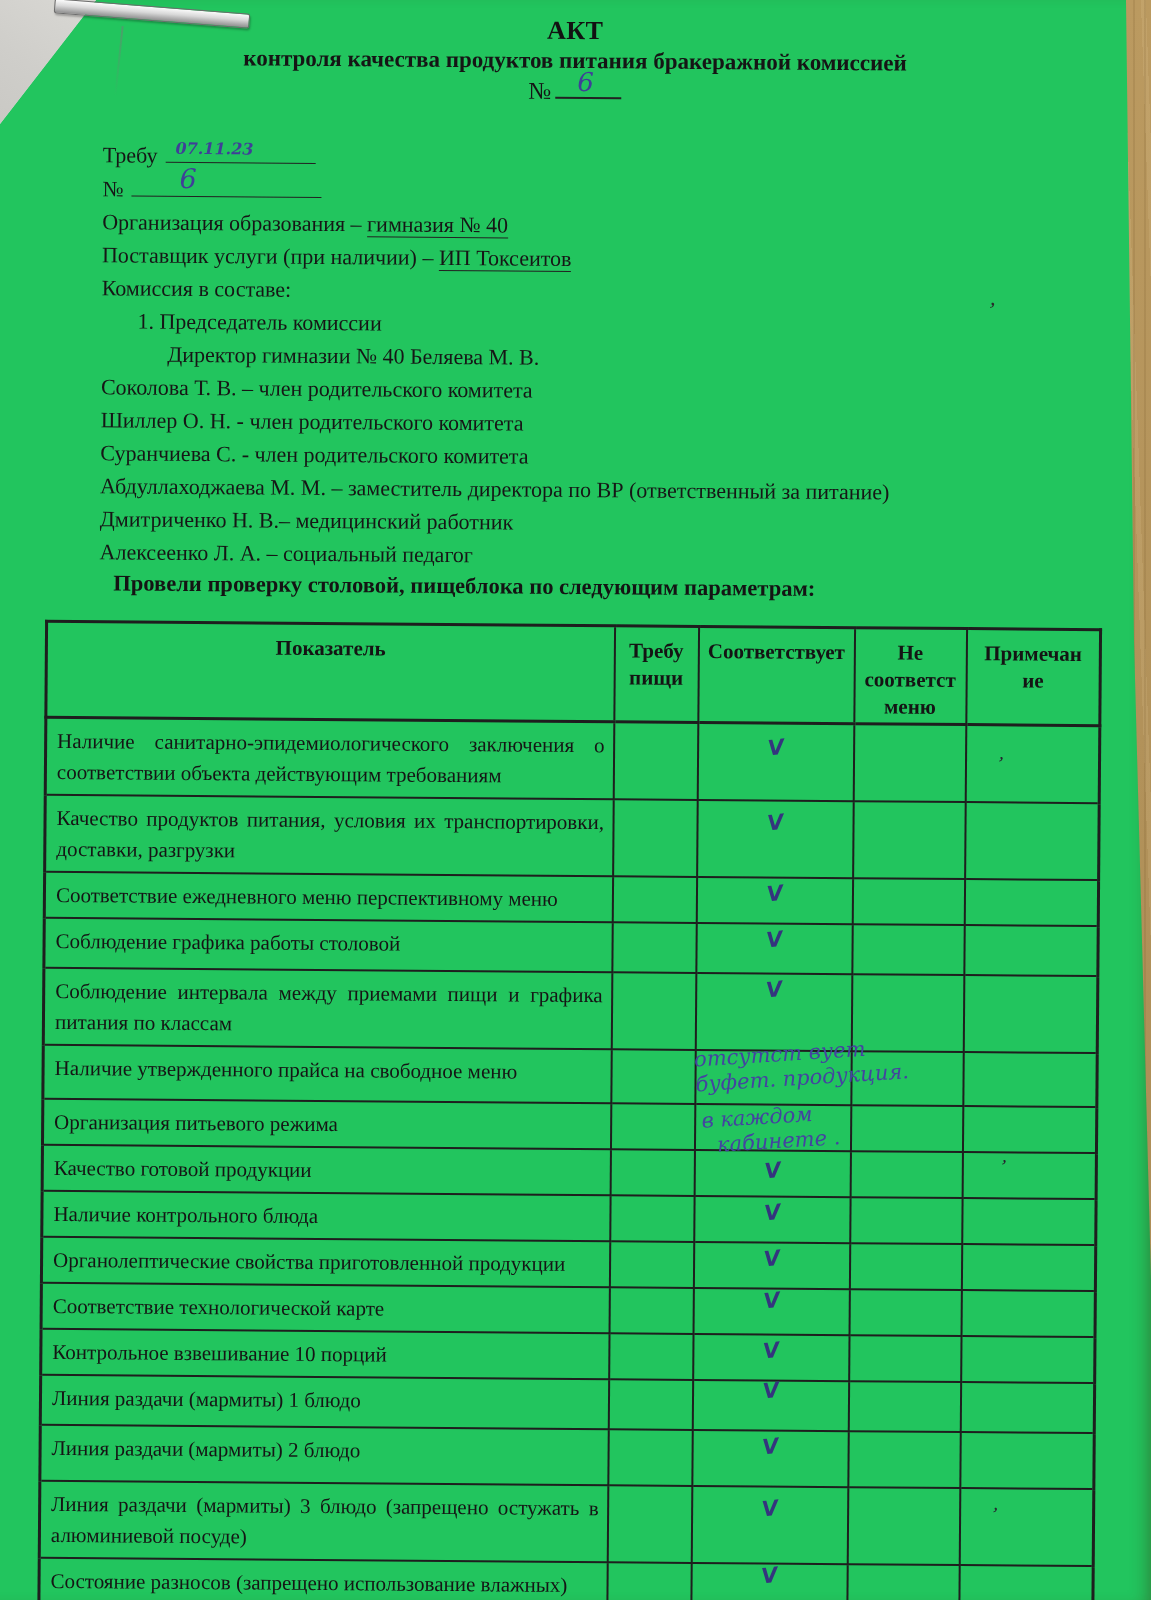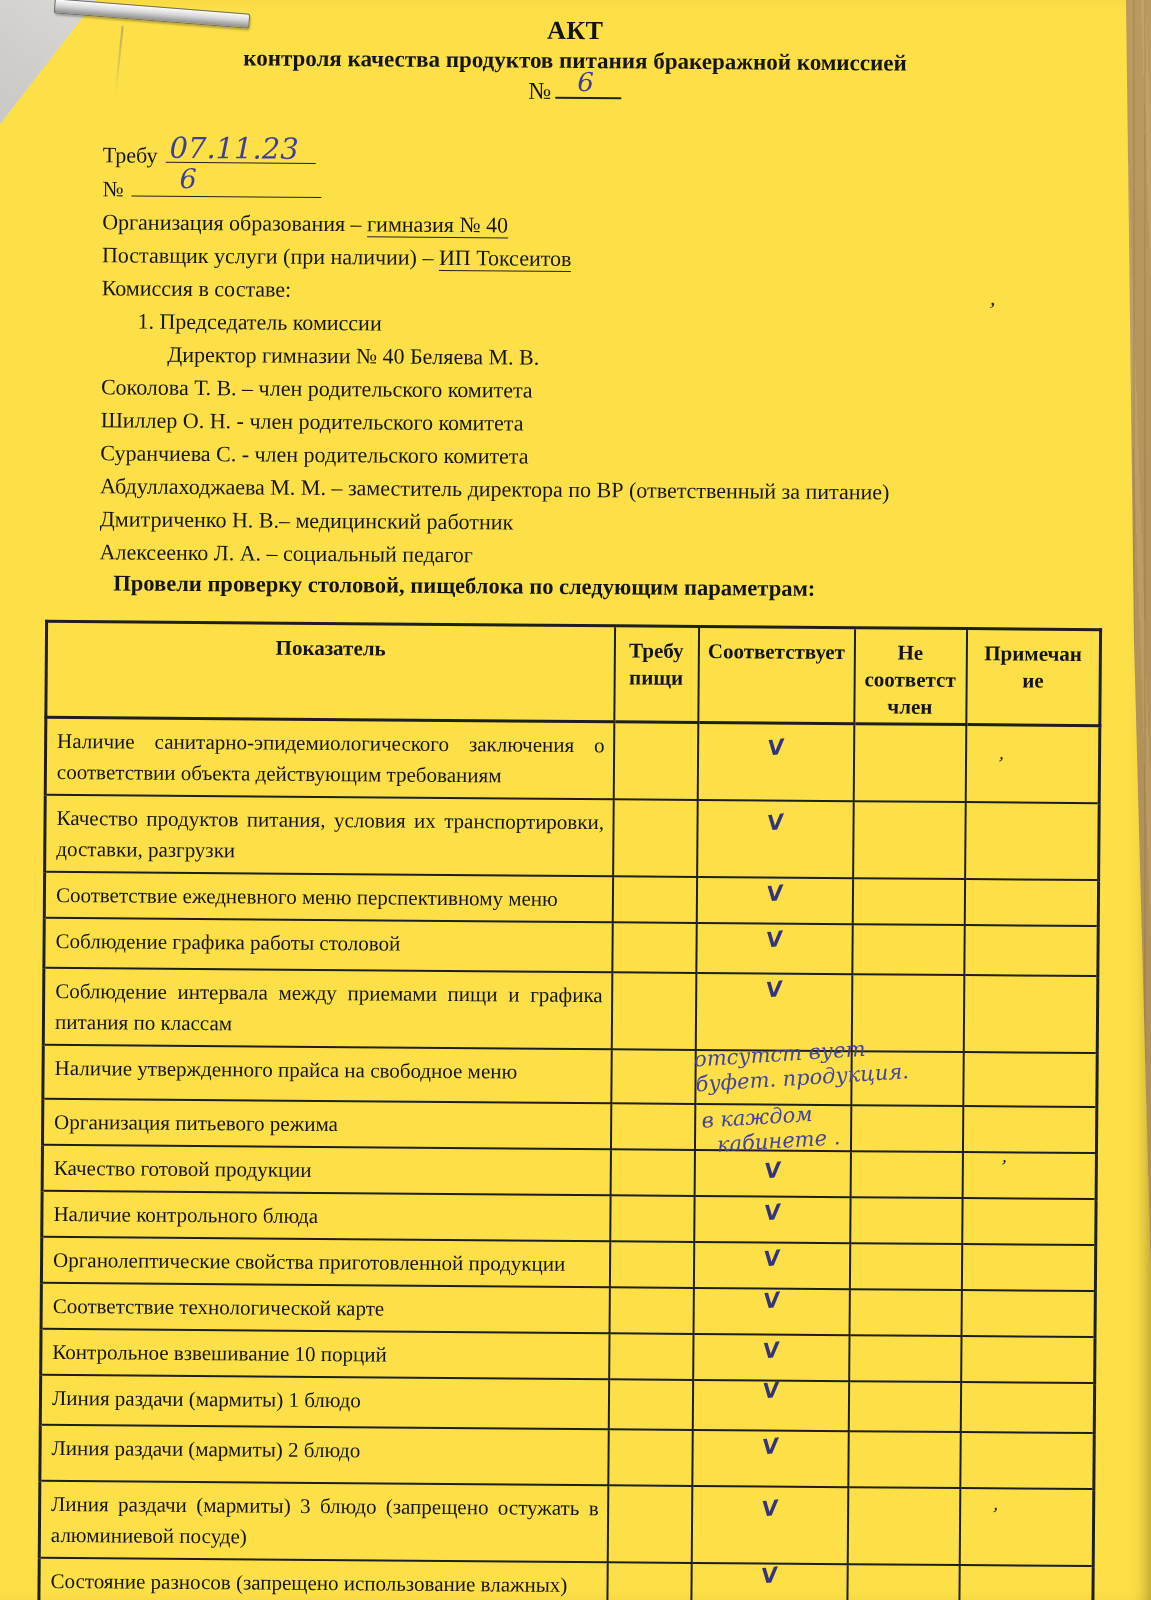--- a/index.html
+++ b/index.html
@@ -16,21 +16,21 @@
       repeating-linear-gradient(88deg, rgba(255,235,190,.10) 0 5px, rgba(0,0,0,0) 5px 23px),
       linear-gradient(180deg,#bb9a60 0%,#b2925a 45%,#ab8c55 100%);
   }
   
   .paper{
     position:absolute;top:0;left:0;width:1151px;height:1600px;
     clip-path:polygon(0 0,1126px 0,1134px 640px,1151px 1280px,1151px 1600px,0 1600px);
     background:
       repeating-linear-gradient(180deg, rgba(0,0,0,.012) 0 3px, rgba(255,255,255,.012) 3px 6px),
       linear-gradient(160deg,#edecе8 0%,#e9e8e4 35%,#e4e3df 75%,#e1e0dc 100%);
-    background-color:#fde047;
+    background-color:#22c55e;
     box-shadow:inset -14px 0 18px -12px rgba(60,40,10,.45);
   }
   .fold{
     position:absolute;top:0;left:0;width:120px;height:130px;
     clip-path:polygon(0 0,96px 0,0 124px);
     background:linear-gradient(215deg,#d9d8d4 10%,#cfcECA 60%,#c9c8c4 100%);
     background-color:#d7d6d2;
   }
   .staple{
     position:absolute;left:54px;top:6px;width:194px;height:13px;
@@ -51,21 +51,21 @@
   .tnum{text-align:center;font-size:24px;color:#151515;margin-top:4px;position:relative;}
   .tnum .nline{display:inline-block;width:66px;border-bottom:2px solid #222;margin-left:4px;position:relative;}
   .hand{font-family:"DejaVu Serif",serif;font-style:italic;color:#3f3f98;}
   .tnum .hv{position:absolute;left:22px;top:-30px;font-size:26px;}
 
   
   .meta{margin:36px 0 0 104px;font-size:22px;color:#161616;line-height:33px;width:960px;}
   .mline{position:relative;}
   .u{border-bottom:1.5px solid #222;}
   .date-u{display:inline-block;width:150px;border-bottom:1.5px solid #222;margin-left:8px;position:relative;height:24px;}
-  .date-u .hv{position:absolute;left:4px;top:-6px;font-size:29px;white-space:nowrap;}
+  .date-u .hv{position:absolute;left:10px;top:-6px;font-size:16px;white-space:nowrap;font-weight:bold;}
   .num-u{display:inline-block;width:190px;border-bottom:1.5px solid #222;margin-left:8px;position:relative;height:24px;}
   .num-u .hv{position:absolute;left:48px;top:-10px;font-size:27px;}
   .chair{margin-left:36px;}
   .chair2{margin-left:66px;}
   .intro{font-weight:bold;margin:2px 0 0 118px;font-size:22.5px;color:#141414;}
   .stray{position:absolute;left:990px;top:294px;color:#2a2a2a;font-size:22px;transform:rotate(12deg);}
 
   
   table.grid{border-collapse:collapse;margin:24px 0 0 50px;table-layout:fixed;}
   table.grid td,table.grid th{border:2px solid #1e1e1e;}
@@ -153,21 +153,21 @@
         <th class="h">
               <span>Требу</span>
               <span>пищи</span>
             </th>
         <th class="h">
               <span>Соответствует</span>
             </th>
         <th class="h">
               <span>Не</span>
               <span>соответст</span>
-              <span>член</span>
+              <span>меню</span>
             </th>
         <th class="h">
               <span>Примечан</span>
               <span>ие</span>
             </th>
       </tr>
 
       <tr style="height:74px">
         <td class="c-ind">Наличие санитарно-эпидемиологического заключения о соответствии объекта действующим требованиям</td>
         <td></td>

